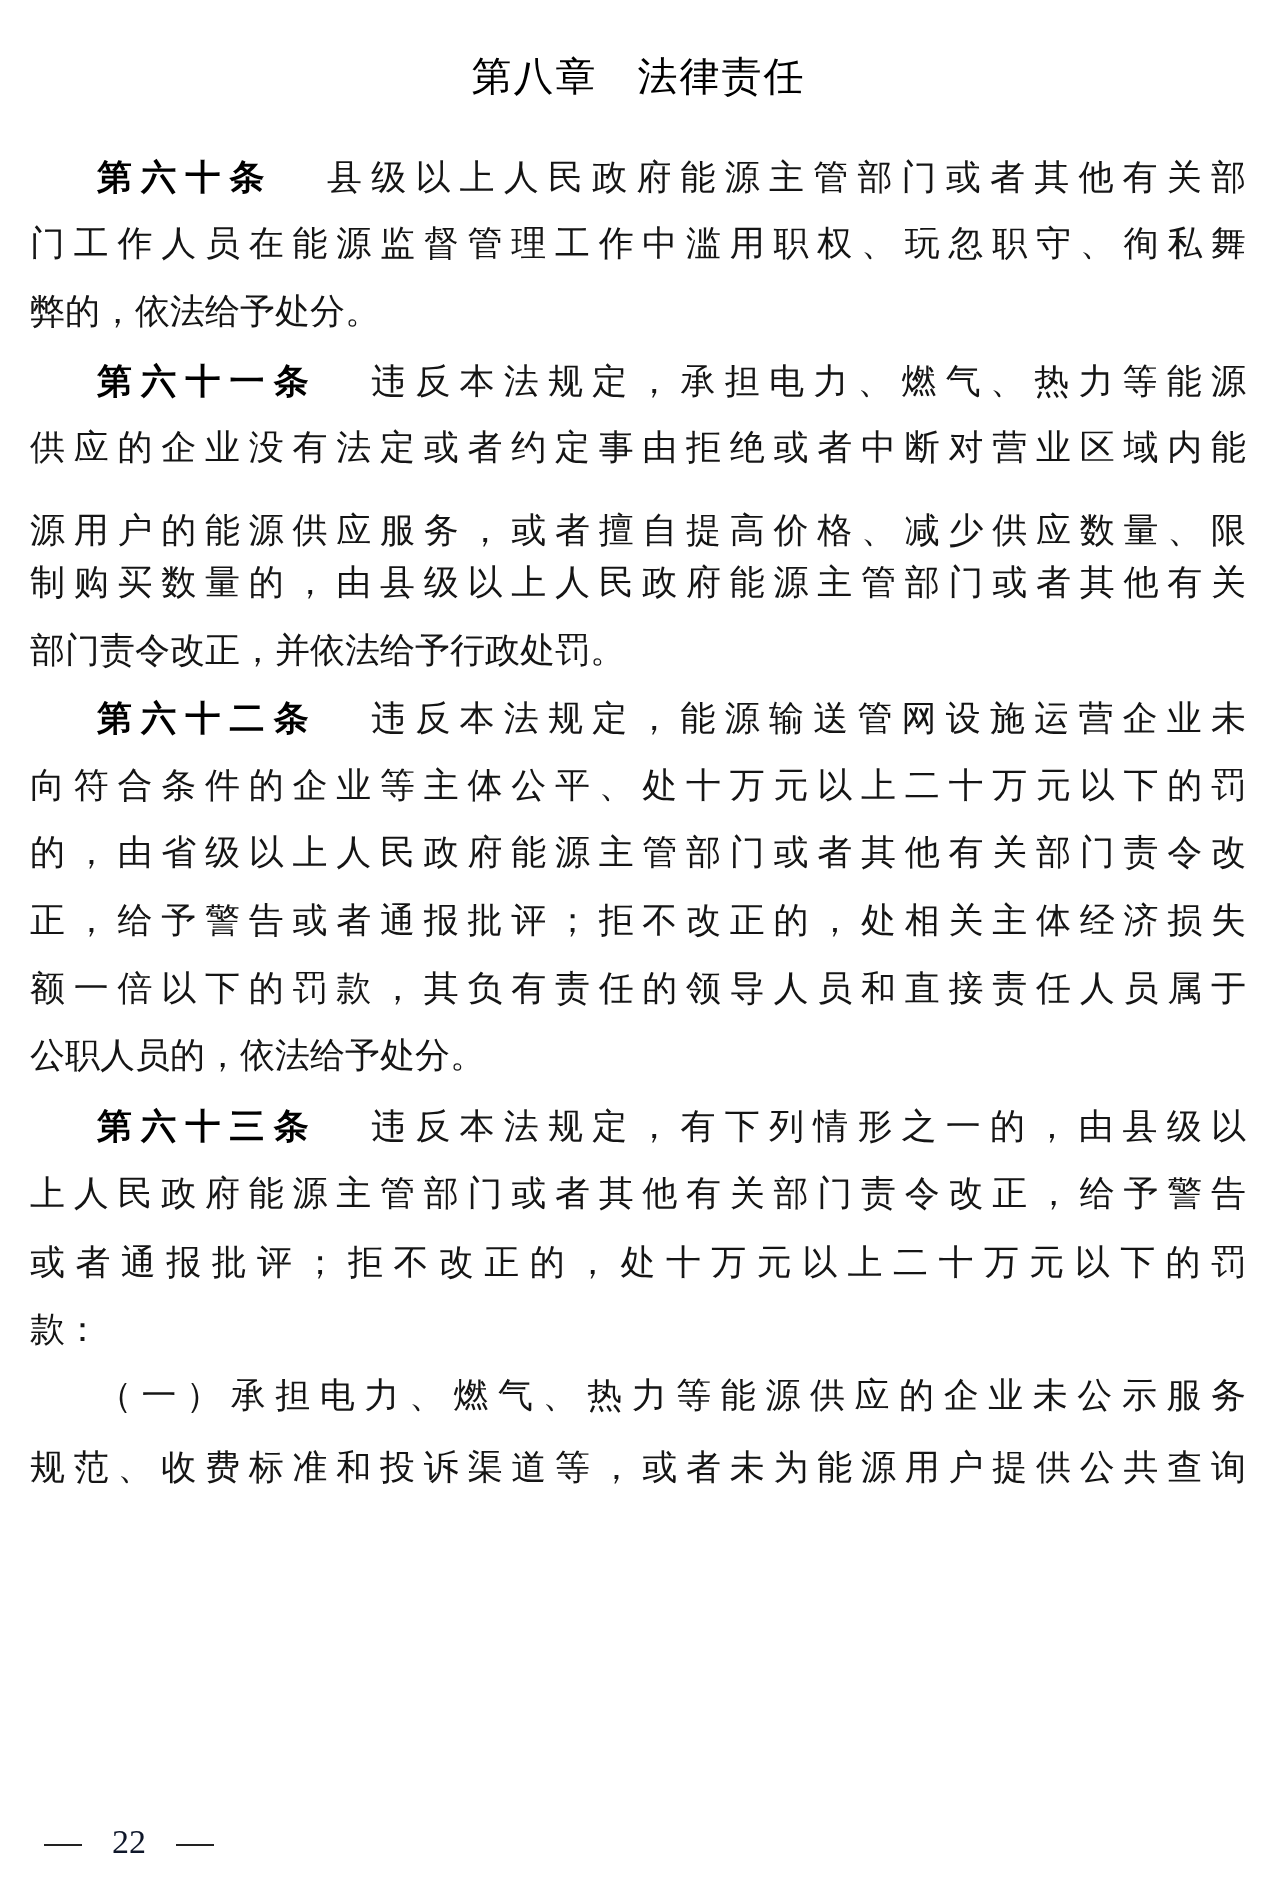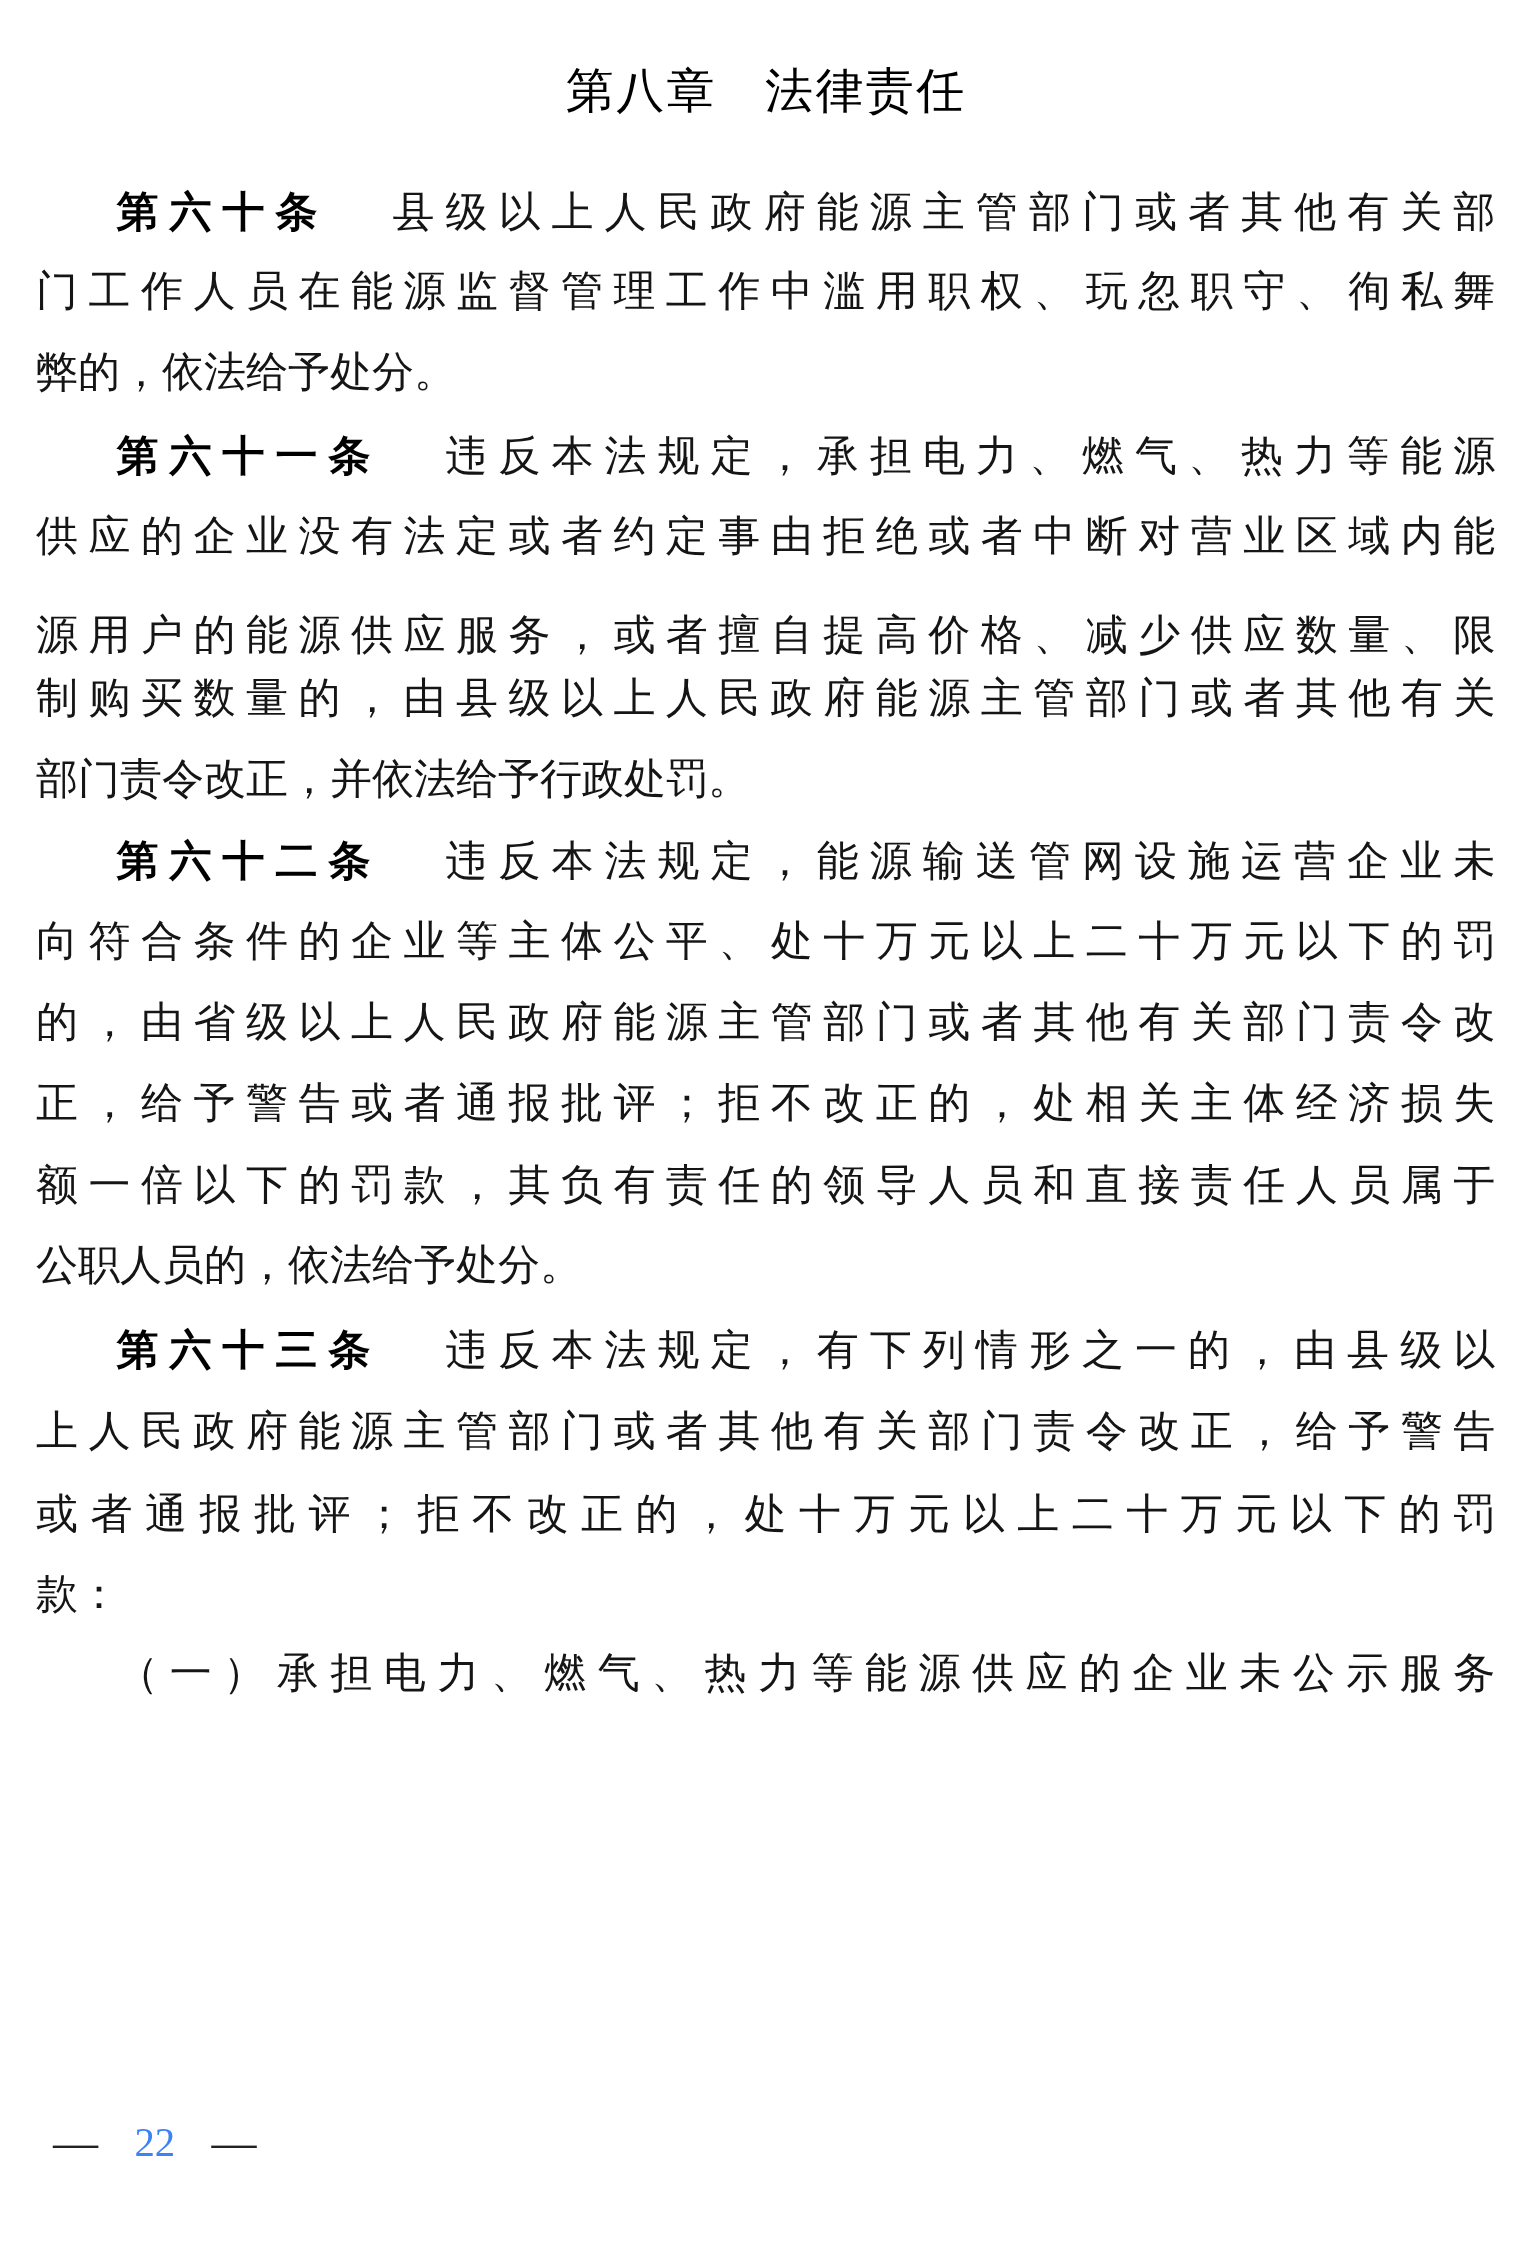--- a/index.html
+++ b/index.html
@@ -14,22 +14,22 @@
   .line {
     position:absolute; left:30px; width:1216px; height:68px;
     font-family:"DejaVu Sans", sans-serif; font-size:35px; line-height:68px;
     text-align:justify; text-align-last:justify; white-space:nowrap; color:#151515;
   }
   .line.last { text-align-last:left; }
   .line.indent { left:97px; width:1149px; }
   .line span.b { font-weight:bold; color:#000; }
   .line .sp { display:inline-block; width:44px; }
   .pagenum {
-    position:absolute; top:1767px; left:44px; height:40px; line-height:40px;
-    font-family:"Liberation Serif", serif; font-size:34px; color:#3b82f6;
+    position:absolute; top:1822px; left:44px; height:40px; line-height:40px;
+    font-family:"Liberation Serif", serif; font-size:34px; color:#0f172a;
   }
   .pagenum .dash { display:inline-block; width:38px; height:2px; background:#222; vertical-align:middle; }
   .pagenum .num { display:inline-block; margin:0 30px; }
 </style>
 </head>
 <body>
 
 <div class="page">
 
   <div class="title">
@@ -52,18 +52,19 @@
   <div class="line" style="top:954px">额一倍以下的罚款，其负有责任的领导人员和直接责任人员属于</div>
   <div class="line" style="top:886px">正，给予警告或者通报批评；拒不改正的，处相关主体经济损失</div>
   <div class="line last" style="top:1021px">公职人员的，依法给予处分。</div>
 
   <div class="line indent" style="top:1092px"><span class="b">第六十三条</span><span class="sp"></span><span>违反本法规定，有下列情形之一的，由县级以</span></div>
   <div class="line" style="top:1159px">上人民政府能源主管部门或者其他有关部门责令改正，给予警告</div>
   <div class="line" style="top:1228px">或者通报批评；拒不改正的，处十万元以上二十万元以下的罚</div>
   <div class="line last" style="top:1295px">款：</div>
 
   <div class="line indent" style="top:1361px">（一）承担电力、燃气、热力等能源供应的企业未公示服务</div>
+  <div class="line" style="top:1433px">规范、收费标准和投诉渠道等，或者未为能源用户提供公共查询</div>
 
   <div class="pagenum">
     <span class="dash"></span><span class="num">22</span><span class="dash"></span>
   </div>
 
 </div>
 
 </body></html>

